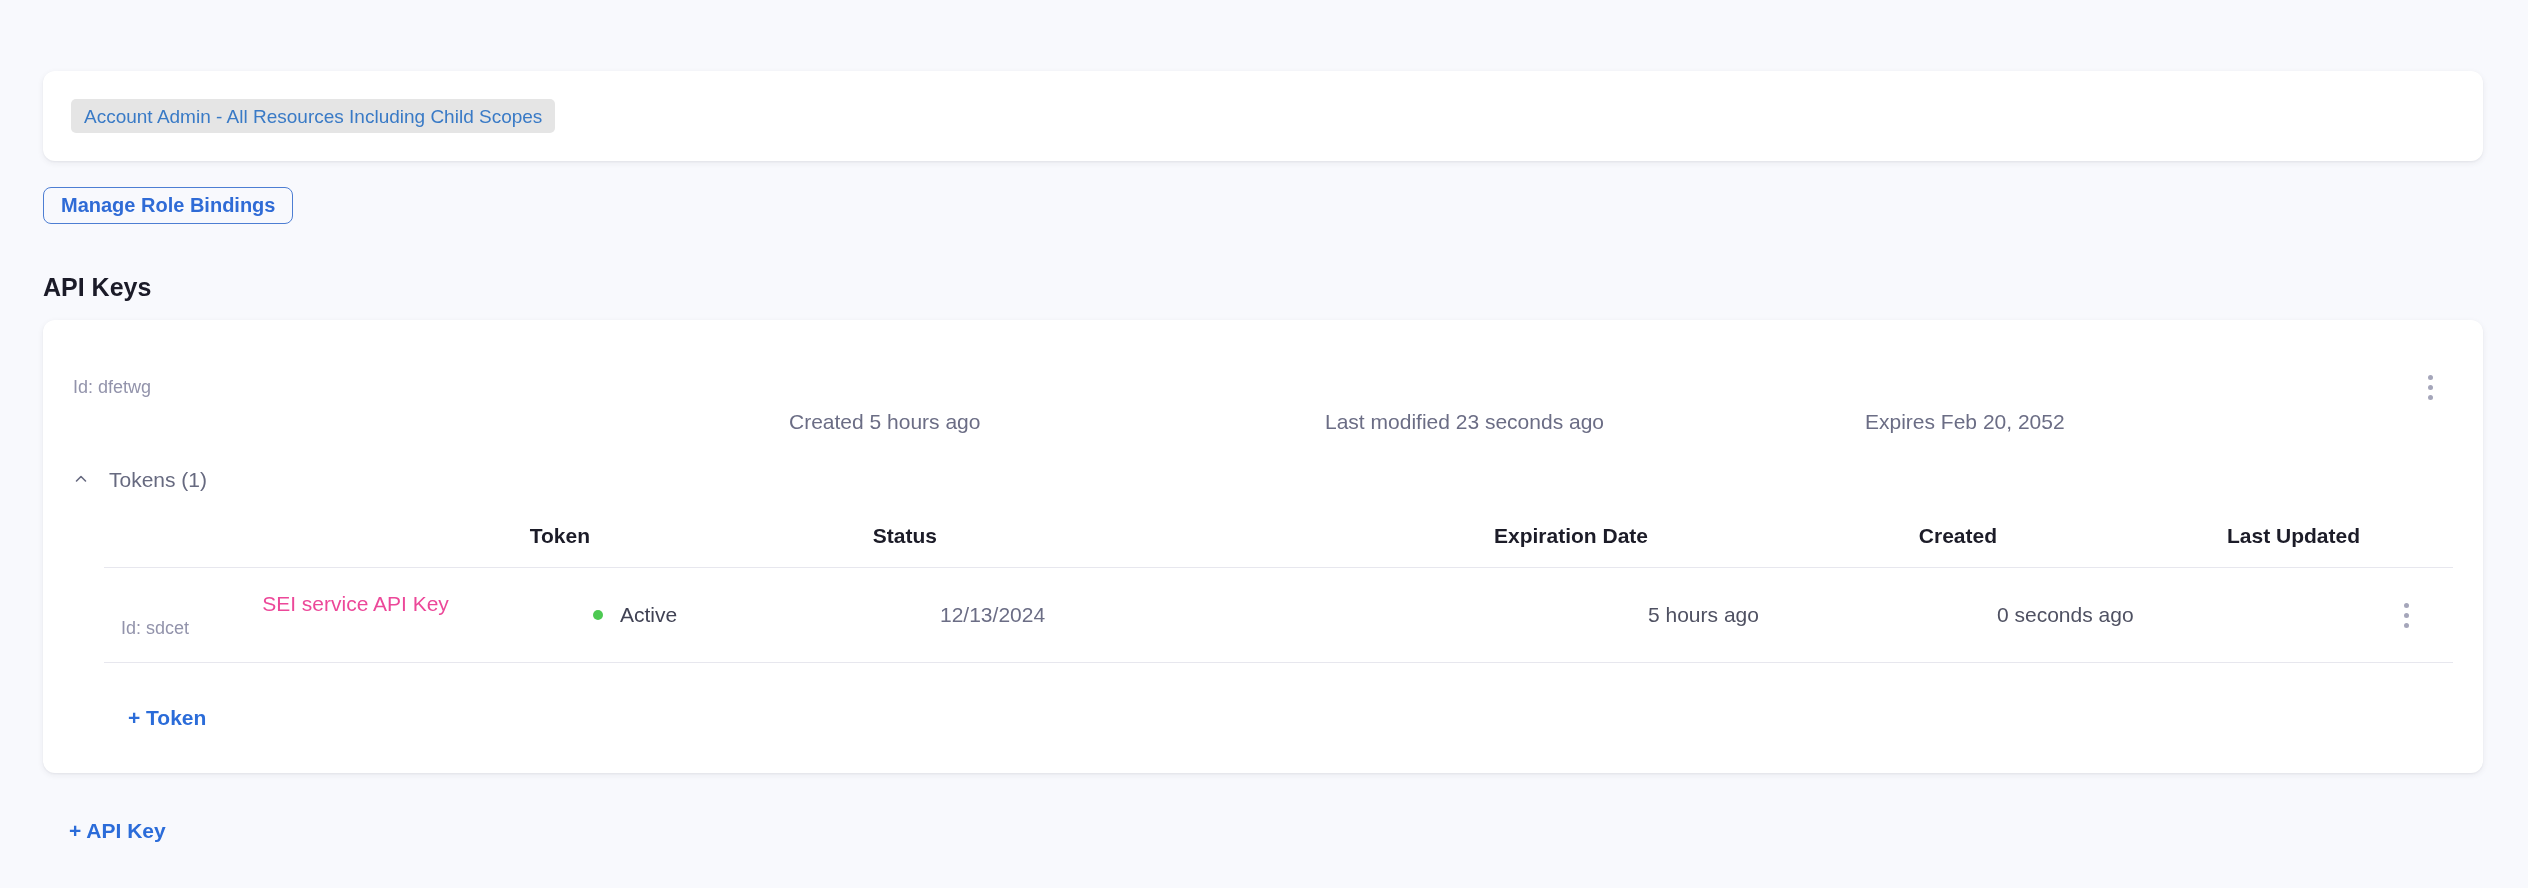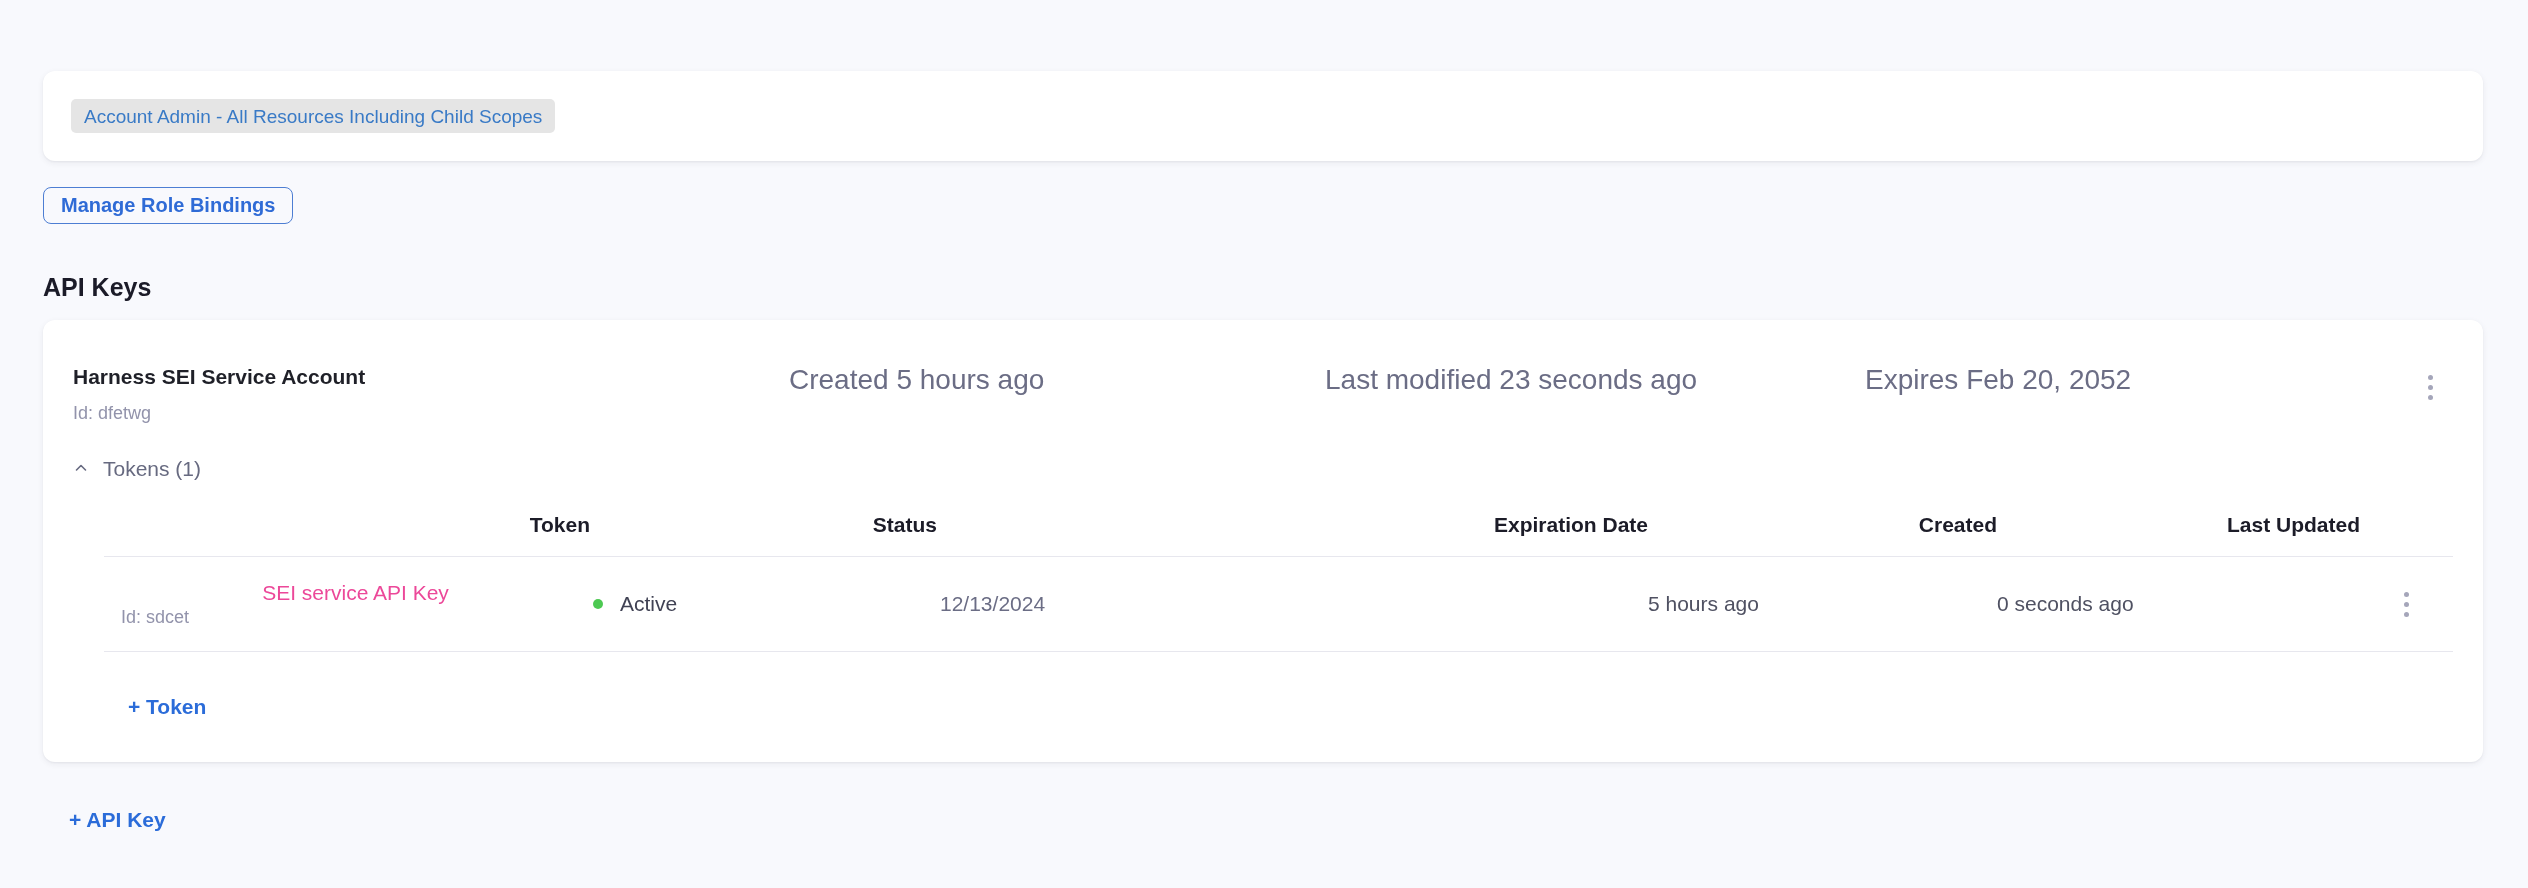--- a/index.html
+++ b/index.html
@@ -39,34 +39,34 @@
 
   .section-title { margin-top: 48px; font-size: 25px; font-weight: 700; line-height: 30px; color: #1b1b28; }
 
   
   .ak-card { margin-top: 18px; padding: 44px 30px 42px 30px; }
 
   .ak-meta { display: flex; align-items: flex-start; }
   .ak-info { width: 716px; }
   .ak-name { font-size: 21px; font-weight: 600; color: #1f2028; line-height: 26px; }
   .ak-id { margin-top: 12px; font-size: 18px; color: #9293ab; line-height: 22px; }
-  .meta-item { font-size: 28px; color: #6b6d85; line-height: 26px; padding-top: 3px; }
+  .meta-item { font-size: 21px; color: #6b6d85; line-height: 26px; padding-top: 3px; margin-top: 42px; }
   .m-created { width: 536px; }
   .m-modified { width: 540px; }
   .m-expires { flex: 1; }
 
   .kebab {
     width: 30px; height: 34px; margin: 6px 8px 0 0;
     display: flex; flex-direction: column; align-items: center; justify-content: center; gap: 5px;
     cursor: pointer; border-radius: 4px; flex: none;
   }
   .kebab i { width: 5px; height: 5px; border-radius: 50%; background: #a5a6ba; }
 
   .tokens-toggle {
-    margin-top: 32px; display: flex; align-items: center; gap: 14px;
+    margin-top: 32px; display: flex; align-items: center; gap: 20px;
     font-size: 21px; color: #676a80; line-height: 26px; cursor: pointer; width: fit-content;
   }
   .chev { display: inline-flex; margin-top: -3px; }
 
   table.tokens { margin: 14px 0 0 31px; border-collapse: collapse; table-layout: fixed; width: 2349px; }
   table.tokens th {
     text-align: right; font-size: 21px; font-weight: 700; color: #1c1c28;
     padding: 16px 0 18px 0; border-bottom: 1px solid #e7e7ee; line-height: 26px;
   }
   table.tokens td { border-bottom: 1px solid #e7e7ee; vertical-align: middle; padding: 0; height: 95px; }
@@ -100,21 +100,20 @@
   </div>
 
   <button class="manage-btn">Manage Role Bindings</button>
 
   <div class="section-title">API Keys</div>
 
   <div class="card ak-card">
 
     <div class="ak-meta">
       <div class="ak-info">
-        <div class="ak-name">Harness SEI Service Account</div>
         <div class="ak-id">Id: dfetwg</div>
       </div>
       <div class="meta-item m-created">Created 5 hours ago</div>
       <div class="meta-item m-modified">Last modified 23 seconds ago</div>
       <div class="meta-item m-expires">Expires Feb 20, 2052</div>
       <div class="kebab">
           <i></i>
           <i></i>
           <i></i>
         </div>

